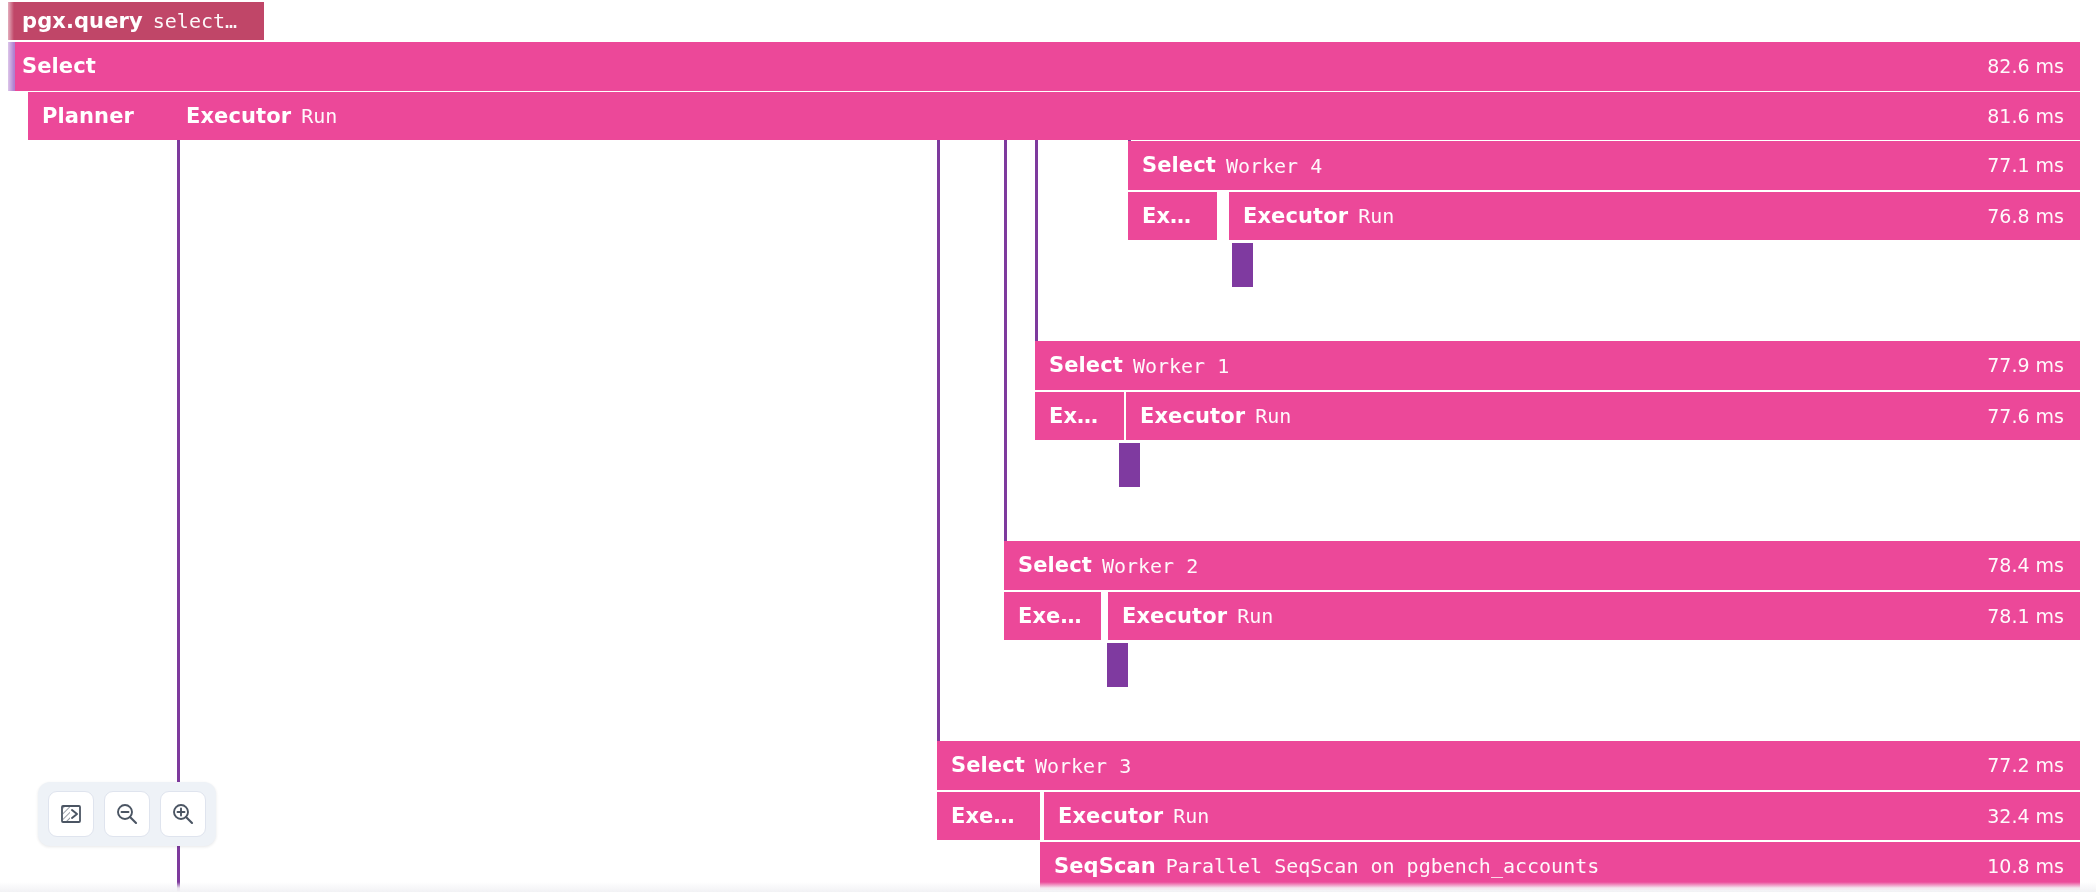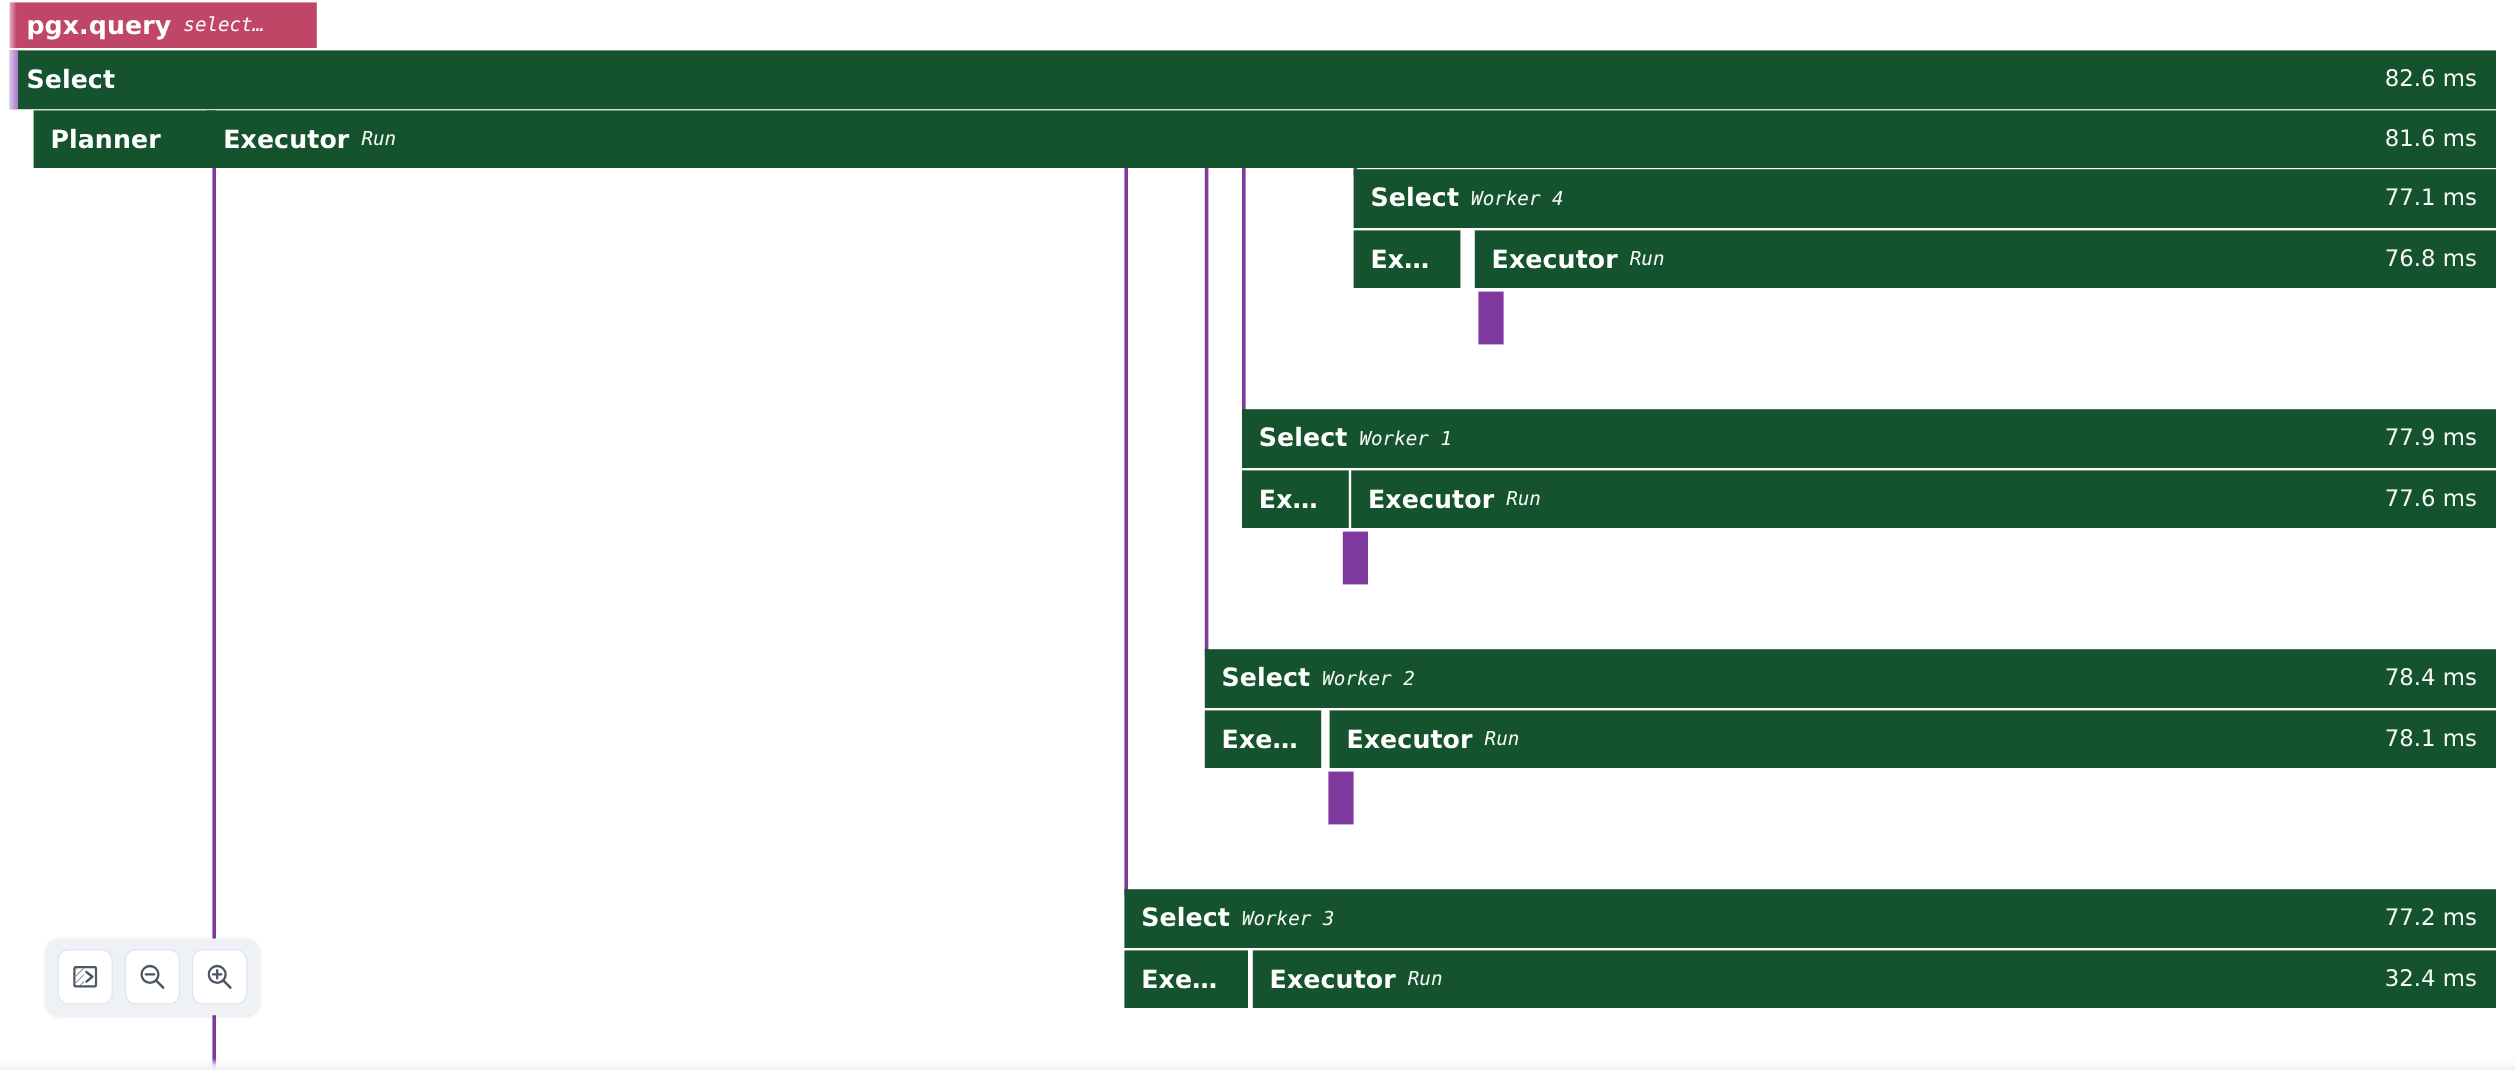--- a/index.html
+++ b/index.html
@@ -35,37 +35,36 @@
   
   .span {
     position: absolute;
     box-sizing: border-box;
     display: flex;
     align-items: center;
     color: #ffffff;
     z-index: 3;
     overflow: hidden;
     white-space: nowrap;
-    background: #14532d;
+    background: #ec4899;
   }
   .span.rose { background: #c04668; }
 
   .span .lbl {
     display: inline-block;
     padding-left: 14px;
     font-weight: 700;
     font-size: 21px;
     letter-spacing: 0.1px;
     line-height: 1;
   }
   .span .sub {
     display: inline-block;
     padding-left: 10px;
-    font-style: italic;
-    font-size: 16px;
+    font-size: 20px;
     font-family: "DejaVu Sans Mono", "Liberation Mono", monospace;
     line-height: 1;
     opacity: 0.96;
   }
   .span .dur {
     margin-left: auto;
     padding-right: 16px;
     font-size: 19px;
     font-weight: 400;
     line-height: 1;
@@ -231,20 +230,25 @@
   </div>
   <div class="span" style="left:937px; top:792px; width:103px; height:48px;">
     <span class="lbl">Exe…</span>
   </div>
   <div class="span" style="left:1044px; top:792px; width:1036px; height:48px;">
     <span class="lbl">Executor</span>
     <span class="sub">Run</span>
     <span class="dur">32.4 ms</span>
   </div>
 
+  <div class="span" style="left:1040px; top:842px; width:1040px; height:48px;">
+    <span class="lbl">SeqScan</span>
+    <span class="sub">Parallel SeqScan on pgbench_accounts</span>
+    <span class="dur">10.8 ms</span>
+  </div>
 
   <div class="fade-right"></div>
   <div class="fade-left"></div>
   <div class="fade-bottom"></div>
 
   <div id="zoom-controls">
 
     <div class="zbtn" title="Reset zoom">
       <span class="sr">Reset zoom</span>
       <svg width="26" height="26" viewBox="0 0 26 26">

